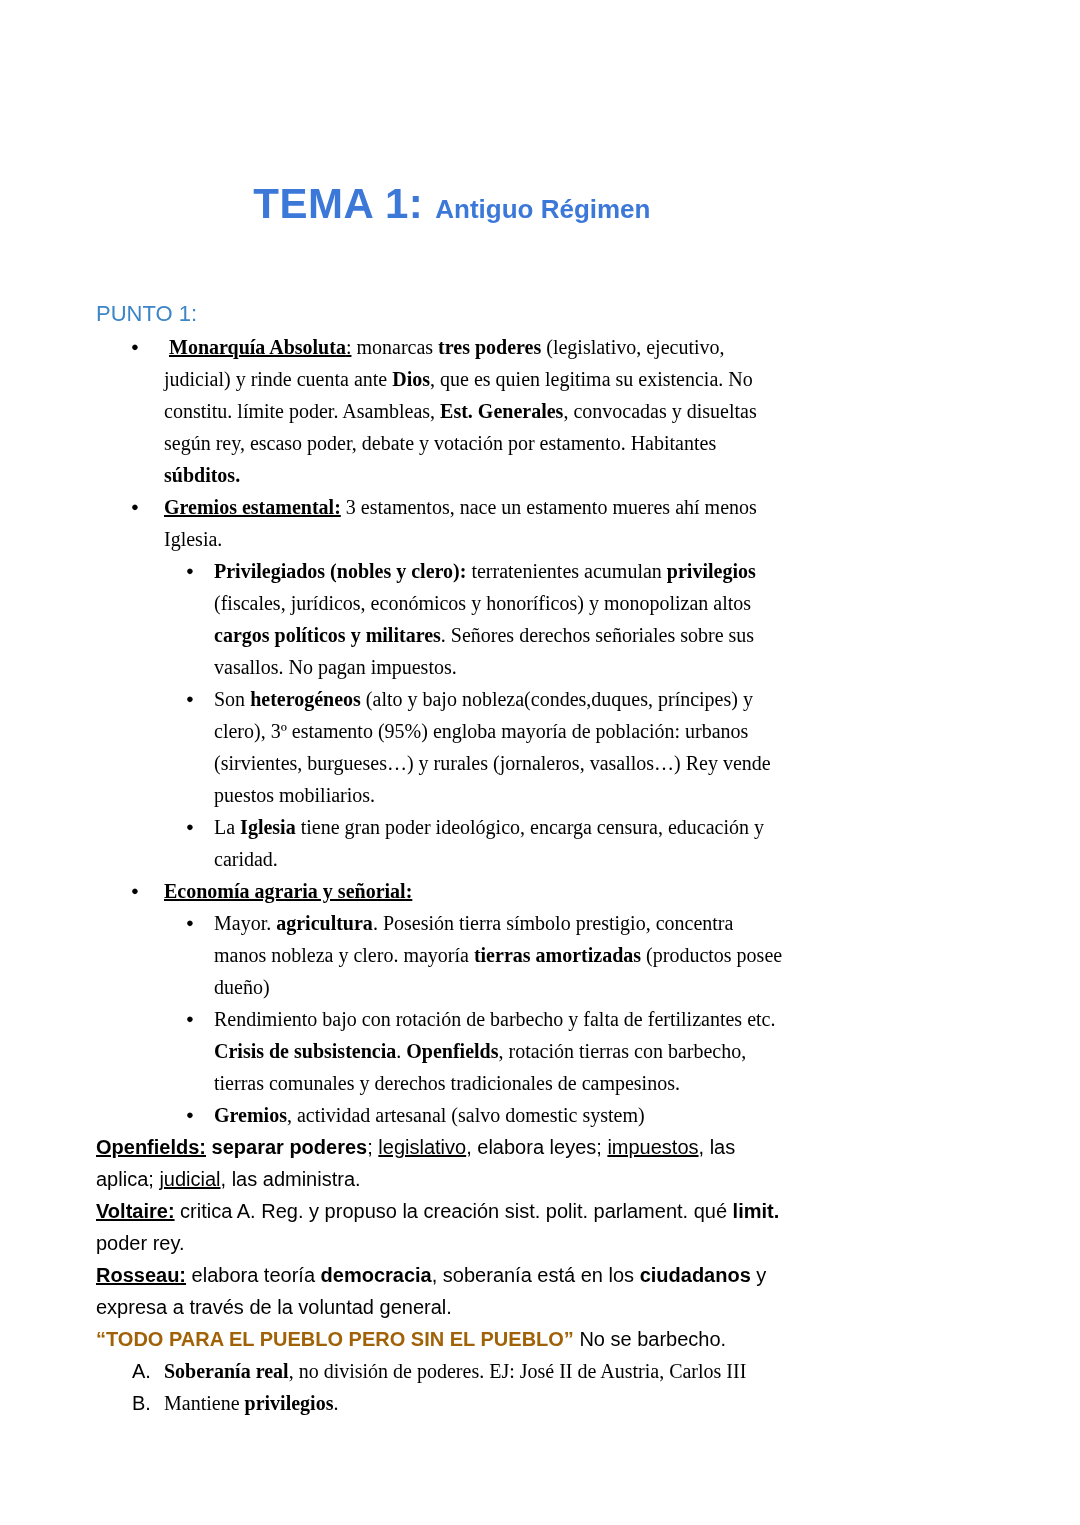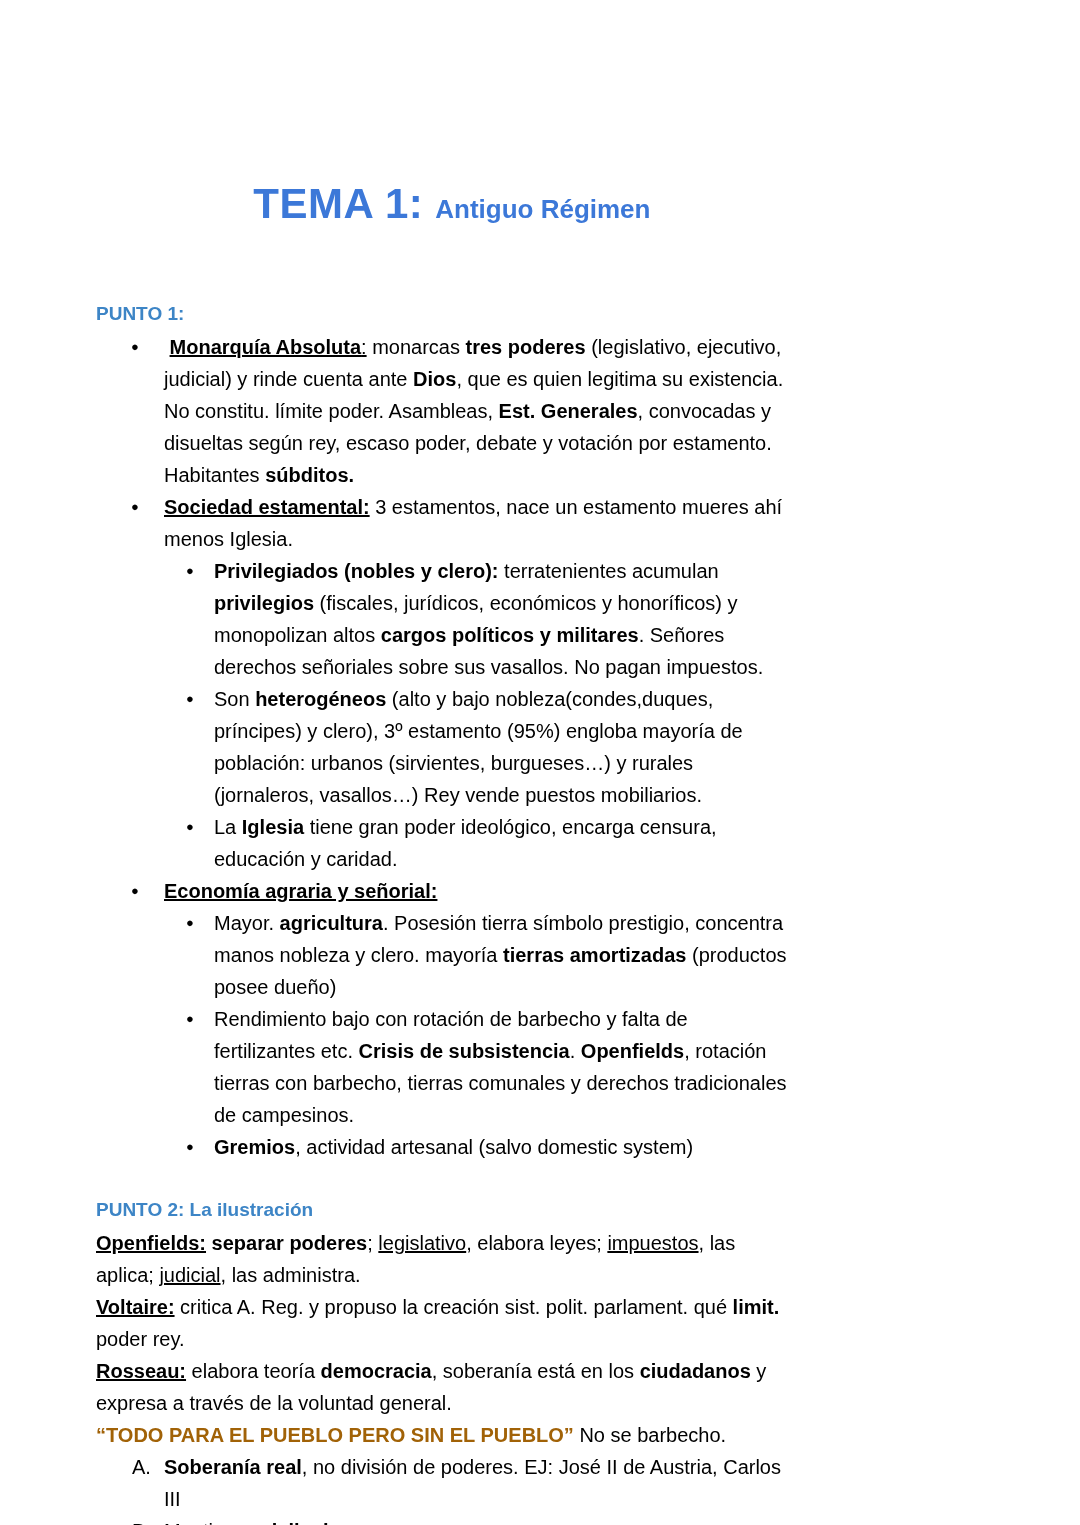--- a/index.html
+++ b/index.html
@@ -28,33 +28,33 @@
     color: var(--title-blue, #3c78d8);
     letter-spacing: 0.5px;
   }
   .title-sub {
     font-size: 26px;
     font-weight: 700;
     color: var(--title-blue, #3c78d8);
     margin-left: 12px;
   }
   .heading {
-    font-size: 19px;
-    font-weight: 700;
+    font-size: 22px;
+    font-weight: 400;
     color: var(--heading-blue, #3d85c6);
     line-height: 34px;
   }
   .heading.spaced { margin-top: 30px; }
   .para, .li {
     font-size: 20px;
     line-height: 32px;
     white-space: pre-wrap;
   }
   .li { display: flex; }
-  .li .txt { flex: 1; white-space: pre-wrap; }
+  .li .txt { flex: 1; white-space: pre-wrap; font-family: Liberation Serif, serif; }
   .li .marker { flex: 0 0 auto; }
   .li .marker.dot { font-size: 13px; line-height: 32px; }
   .l1 { margin-left: 35px; }
   .l1 .marker { width: 33px; }
   .l2 { margin-left: 90px; }
   .l2 .marker { width: 28px; }
   .letter { margin-left: 36px; }
   .letter .marker { width: 32px; font-size: 20px; line-height: 32px; }
   .b { font-weight: 700; }
   .u { text-decoration: underline; }
@@ -62,29 +62,28 @@
 </head>
 <body>
 
 <div class="page">
   <div class="title">
     <span class="title-main">TEMA 1:</span><span class="title-sub">Antiguo Régimen</span>
   </div>
   <div id="doc">
       <div class="heading">PUNTO 1:</div>
       <div class="li l1"><span class="marker dot">●</span><span class="txt"><span> </span><span class="b u">Monarquía Absoluta</span><span class="u">:</span><span> monarcas </span><span class="b">tres poderes</span><span> (legislativo, ejecutivo, judicial) y rinde cuenta ante </span><span class="b">Dios</span><span>, que es quien legitima su existencia. No constitu. límite poder. Asambleas, </span><span class="b">Est. Generales</span><span>, convocadas y disueltas según rey, escaso poder, debate y votación por estamento. Habitantes </span><span class="b">súbditos.</span></span></div>
-      <div class="li l1"><span class="marker dot">●</span><span class="txt"><span class="b u">Sociedad estamental:</span><span> 3 estamentos, nace un estamento mueres ahí menos Iglesia.</span></span></div>
+      <div class="li l1"><span class="marker dot">●</span><span class="txt"><span class="b u">Gremios estamental:</span><span> 3 estamentos, nace un estamento mueres ahí menos Iglesia.</span></span></div>
       <div class="li l2"><span class="marker dot">●</span><span class="txt"><span class="b">Privilegiados (nobles y clero):</span><span> terratenientes acumulan </span><span class="b">privilegios</span><span> (fiscales, jurídicos, económicos y honoríficos) y monopolizan altos </span><span class="b">cargos políticos y militares</span><span>. Señores derechos señoriales sobre sus vasallos. No pagan impuestos.</span></span></div>
       <div class="li l2"><span class="marker dot">●</span><span class="txt"><span>Son </span><span class="b">heterogéneos</span><span> (alto y bajo nobleza(condes,duques, príncipes) y clero), 3º estamento (95%) engloba mayoría de población: urbanos (sirvientes, burgueses…) y rurales (jornaleros, vasallos…) Rey vende puestos mobiliarios.</span></span></div>
       <div class="li l2"><span class="marker dot">●</span><span class="txt"><span>La </span><span class="b">Iglesia</span><span> tiene gran poder ideológico, encarga censura, educación y caridad.</span></span></div>
       <div class="li l1"><span class="marker dot">●</span><span class="txt"><span class="b u">Economía agraria y señorial:</span></span></div>
       <div class="li l2"><span class="marker dot">●</span><span class="txt"><span>Mayor. </span><span class="b">agricultura</span><span>. Posesión tierra símbolo prestigio, concentra manos nobleza y clero. mayoría </span><span class="b">tierras amortizadas</span><span> (productos posee dueño)</span></span></div>
       <div class="li l2"><span class="marker dot">●</span><span class="txt"><span>Rendimiento bajo con rotación de barbecho y falta de fertilizantes etc. </span><span class="b">Crisis de subsistencia</span><span>. </span><span class="b">Openfields</span><span>, rotación tierras con barbecho, tierras comunales y derechos tradicionales de campesinos.</span></span></div>
       <div class="li l2"><span class="marker dot">●</span><span class="txt"><span class="b">Gremios</span><span>, actividad artesanal (salvo domestic system)</span></span></div>
-      <div class="heading spaced">PUNTO 2: La ilustración</div>
       <div class="para"><span class="b u">Openfields:</span><span class="b"> separar poderes</span><span>; </span><span class="u">legislativo</span><span>, elabora leyes; </span><span class="u">impuestos</span><span>, las aplica; </span><span class="u">judicial</span><span>, las administra.</span></div>
       <div class="para"><span class="b u">Voltaire:</span><span> critica A. Reg. y propuso la creación sist. polit. parlament. qué </span><span class="b">limit.</span><span> poder rey.</span></div>
       <div class="para"><span class="b u">Rosseau:</span><span> elabora teoría </span><span class="b">democracia</span><span>, soberanía está en los </span><span class="b">ciudadanos</span><span> y expresa a través de la voluntad general.</span></div>
       <div class="para"><span class="b" style="color: #a16207;">“TODO PARA EL PUEBLO PERO SIN EL PUEBLO”</span><span> No se barbecho.</span></div>
       <div class="li letter"><span class="marker">A.</span><span class="txt"><span class="b">Soberanía real</span><span>, no división de poderes. EJ: José II de Austria, Carlos III</span></span></div>
       <div class="li letter"><span class="marker">B.</span><span class="txt"><span>Mantiene </span><span class="b">privilegios</span><span>.</span></span></div>
     </div>
 </div>
 
 </body></html>

